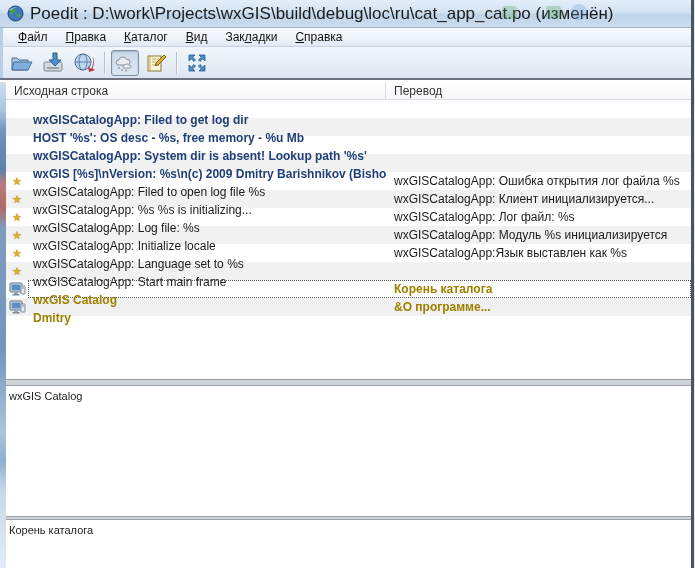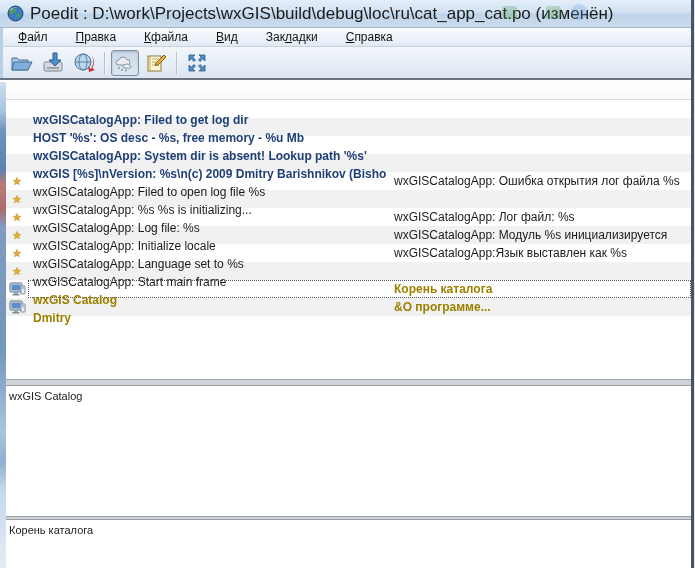--- a/index.html
+++ b/index.html
@@ -20,21 +20,21 @@
   .ghost { position:absolute; border-radius:3px; opacity:.28; }
   .ghost-1 { left:502px; top:6px; width:15px; height:13px; background:#4d9e4d; }
   .ghost-2 { left:546px; top:6px; width:15px; height:13px; background:#4d9e4d; }
   .ghost-3 { left:571px; top:4px; width:16px; height:16px; border-radius:50%; background:#6f9fd8; }
 
   
   .menubar {
     position:absolute; left:0; top:28px; width:691px; height:19px;
     background:linear-gradient(180deg,#f8fbfe 0%,#eaf0f8 70%,#dfe8f3 100%);
     border-left:3px solid #b9cfe4; border-bottom:1px solid #c7d3e0;
-    display:flex; align-items:center; padding-left:6px; gap:10px;
+    display:flex; align-items:center; padding-left:6px; gap:0;
   }
   .menu-item { font-size:12px; color:#111; padding:1px 9px; cursor:default; }
   .menu-item .mkey { text-decoration:underline; }
 
   
   .toolbar {
     position:absolute; left:0; top:47px; width:691px; height:31px;
     background:linear-gradient(180deg,#f2f6fb 0%,#e6edf6 60%,#dbe5f1 100%);
     border-left:3px solid #b9cfe4;
     display:flex; align-items:center; padding-left:5px; gap:3px;
@@ -106,21 +106,21 @@
     </span>
     <span class="title-text">Poedit : D:\work\Projects\wxGIS\build\debug\loc\ru\cat_app_cat.po (изменён)</span>
     <span class="ghost ghost-1"></span>
     <span class="ghost ghost-2"></span>
     <span class="ghost ghost-3"></span>
   </div>
 
   <div class="menubar">
     <span class="menu-item"><span></span><span class="mkey">Ф</span><span>айл</span></span>
     <span class="menu-item"><span></span><span class="mkey">П</span><span>равка</span></span>
-    <span class="menu-item"><span></span><span class="mkey">К</span><span>файла</span></span>
+    <span class="menu-item"><span></span><span class="mkey">К</span><span>аталог</span></span>
     <span class="menu-item"><span></span><span class="mkey">В</span><span>ид</span></span>
     <span class="menu-item"><span>Зак</span><span class="mkey">л</span><span>адки</span></span>
     <span class="menu-item"><span></span><span class="mkey">С</span><span>правка</span></span>
   </div>
 
   <div class="toolbar">
     <span class="tbtn">
       <span>
         <svg width="24" height="20" viewBox="0 0 24 20">
           <path d="M2 5 L2 17 L18 17 L18 7 L9 7 L7 5 Z" fill="#a9c9e8" stroke="#4a6f96" stroke-width="1"></path>
@@ -181,20 +181,22 @@
             <path d="M3 19 L3 13 L5.2 15.2 L8 12.5 L9.5 14 L6.8 16.8 L9 19 Z"></path>
             <path d="M19 19 L13 19 L15.2 16.8 L12.5 14 L14 12.5 L16.8 15.2 L19 13 Z"></path>
           </g>
         </svg>
       </span>
     </span>
   </div>
   <div class="toolbar-underline"></div>
 
   <div class="list-header">
+    <span class="hcell src">Исходная строка</span>
+    <span class="hcell tr">Перевод</span>
   </div>
 
   <div class="list-body">
       <div class="row untranslated">
         <span class="row-icon"></span>
         <span class="focuswrap">
           <span class="cell src">wxGISCatalogApp: Filed to get log dir</span>
           <span class="cell tr"></span>
         </span>
       </div>
@@ -223,20 +225,21 @@
         <span class="row-icon star">★</span>
         <span class="focuswrap">
           <span class="cell src">wxGISCatalogApp: Filed to open log file %s</span>
           <span class="cell tr">wxGISCatalogApp: Ошибка открытия лог файла %s</span>
         </span>
       </div>
       <div class="row normal alt">
         <span class="row-icon star">★</span>
         <span class="focuswrap">
           <span class="cell src">wxGISCatalogApp: %s %s is initializing...</span>
+          <span class="cell tr">wxGISCatalogApp: Клиент инициализируется...</span>
         </span>
       </div>
       <div class="row normal">
         <span class="row-icon star">★</span>
         <span class="focuswrap">
           <span class="cell src">wxGISCatalogApp: Log file: %s</span>
           <span class="cell tr">wxGISCatalogApp: Лог файл: %s</span>
         </span>
       </div>
       <div class="row normal alt">

